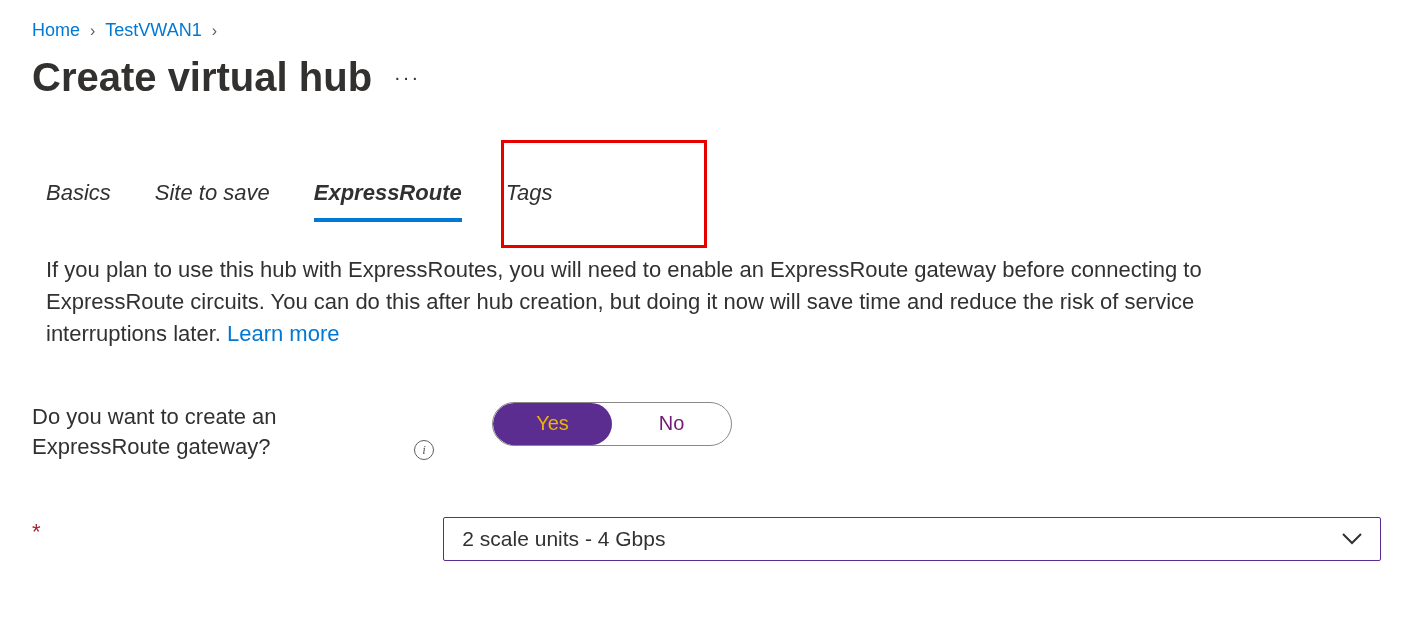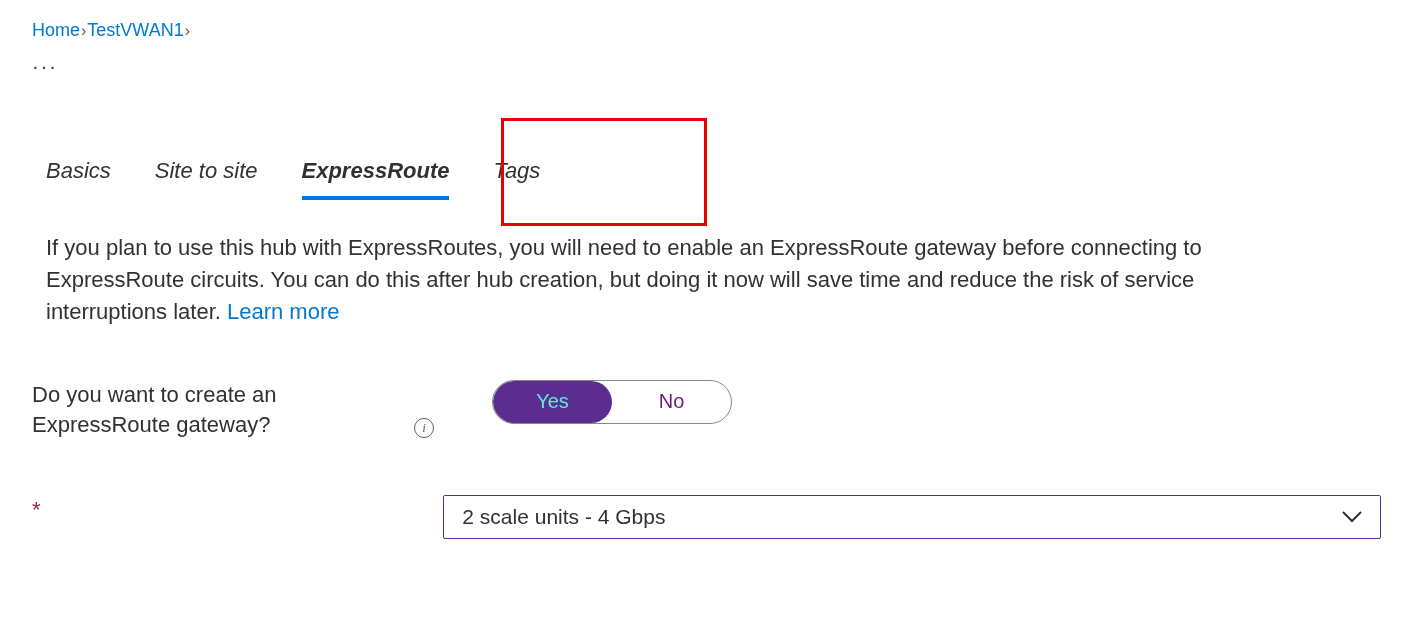--- a/index.html
+++ b/index.html
@@ -11,21 +11,21 @@
       font-family: 'Segoe UI', Tahoma, Geneva, Verdana, sans-serif;
       background: #ffffff;
       width: 1413px;
       height: 617px;
       padding: 20px 32px;
       color: #323130;
     }
     .breadcrumb {
       display: flex;
       align-items: center;
-      gap: 1px;
+      gap: 10px;
       font-size: 18px;
       margin-bottom: 14px;
     }
     .breadcrumb a {
       color: #0078d4;
       text-decoration: none;
     }
     .breadcrumb-sep {
       color: #605e5c;
       font-size: 16px;
@@ -140,21 +140,21 @@
       flex: 1;
       display: flex;
       align-items: center;
       justify-content: center;
       font-size: 20px;
       cursor: pointer;
       color: #701a75;
     }
     .toggle-option.selected {
       background: #5c2d91;
-      color: #5eead4;
+      color: #eab308;
       border-radius: 24px;
     }
     .dropdown {
       display: flex;
       align-items: center;
       justify-content: space-between;
       border: 1.5px solid #5c2d91;
       border-radius: 2px;
       padding: 10px 18px;
       width: 1044px;
@@ -179,26 +179,27 @@
 <body>
 
 <nav class="breadcrumb">
   <a href="#">Home</a>
   <span class="breadcrumb-sep">›</span>
   <a href="#">TestVWAN1</a>
   <span class="breadcrumb-sep">›</span>
 </nav>
 
 <div class="title-row">
+  <h1 class="page-title">Create virtual hub</h1>
   <span class="ellipsis">···</span>
 </div>
 
 <div class="tabs">
   <div class="tab">Basics</div>
-  <div class="tab">Site to site</div>
+  <div class="tab">Site to save</div>
   <div class="tab active">ExpressRoute</div>
   <div class="tab">Tags</div>
   <div class="tab-highlight-box"></div>
 </div>
 
 <p class="description">
   <span>If you plan to use this hub with ExpressRoutes, you will need to enable an ExpressRoute gateway before connecting to ExpressRoute circuits. You can do this after hub creation, but doing it now will save time and reduce the risk of service interruptions later.  </span>
   <a href="#">Learn more</a>
 </p>
 

